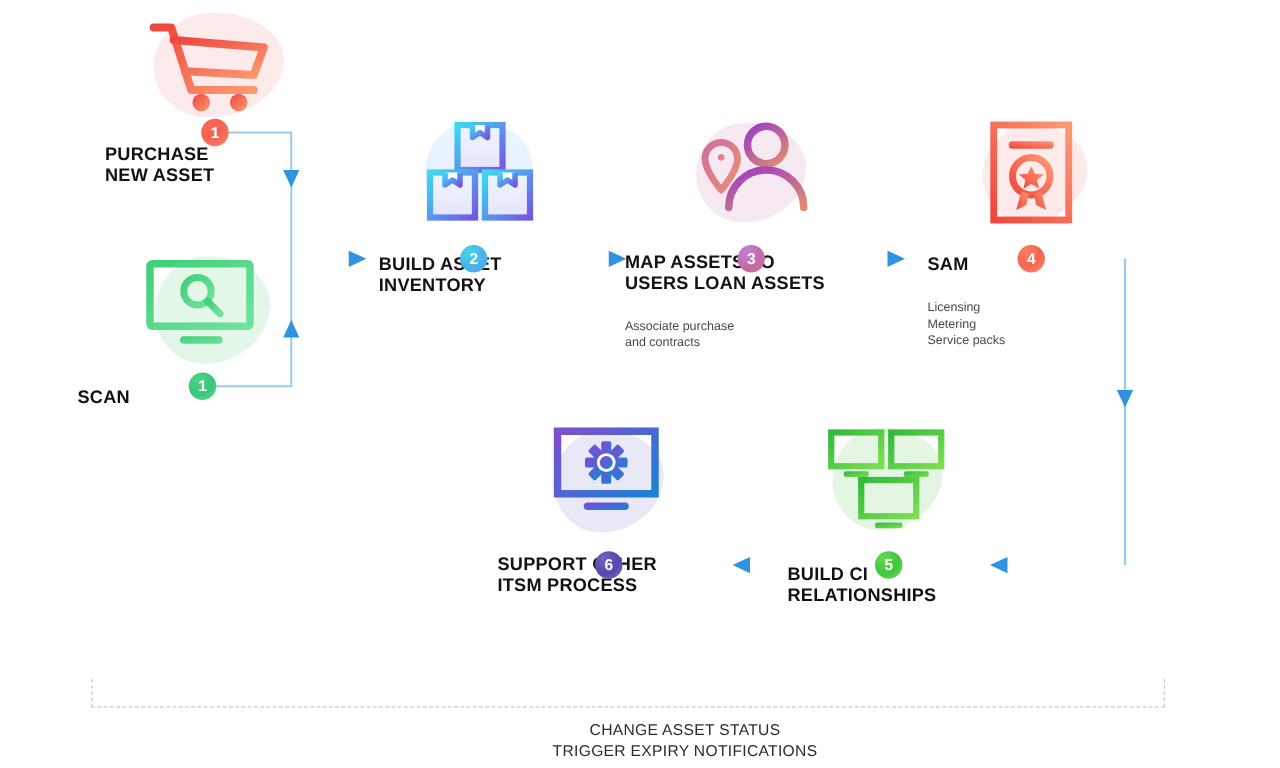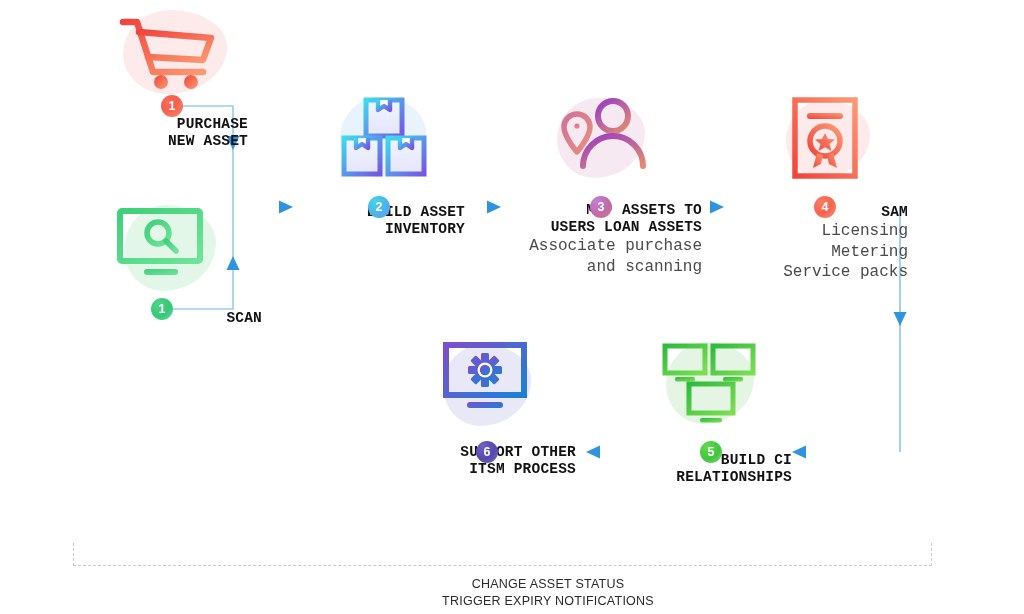--- a/index.html
+++ b/index.html
@@ -8,28 +8,28 @@
     font-family:"Liberation Sans","DejaVu Sans",sans-serif;
     color:#1b1b1b;
     -webkit-font-smoothing:antialiased;
   }
   #stage{position:absolute;inset:0;}
 
   
   #wires{position:absolute;left:0;top:0;width:1024px;height:614px;z-index:1;}
 
   
-  .node{position:absolute;z-index:3;text-align:right;font-family:Liberation Mono, monospace;}
+  .node{position:absolute;z-index:3;text-align:left;}
   .node .icon{position:relative;margin:0 auto;}
   .title{
     font-weight:bold;letter-spacing:.2px;line-height:1.18;
     font-size:14.5px;color:#121212;white-space:pre-line;
   }
   .sub{
-    font-size:16px;line-height:1.28;color:#4a4a4a;margin-top:0;
+    font-size:10px;line-height:1.28;color:#4a4a4a;margin-top:20px;
     white-space:pre-line;font-weight:normal;
   }
 
   
   .badge{
     position:absolute;z-index:5;width:22px;height:22px;border-radius:50%;
     color:#fff;font-size:12.5px;font-weight:bold;line-height:22px;
     text-align:center;
   }
   .b-orange{background:radial-gradient(circle at 32% 28%,#fb6a5a 0%,#f4604f 42%,#fb8a6a 100%);}
@@ -190,21 +190,21 @@
         </defs>
         <circle cx="60" cy="20" r="15" fill="none" stroke="url(#gUser)" stroke-width="6"></circle>
         <path d="M30 70 A30 30 0 0 1 90 70" fill="none" stroke="url(#gUser)" stroke-width="6" stroke-linecap="round"></path>
         <path d="M24 18 A13 13 0 0 1 37 31 C37 41 24 56 24 56 C24 56 11 41 11 31 A13 13 0 0 1 24 18 Z" fill="none" stroke="url(#gPin)" stroke-width="5.5" stroke-linejoin="round"></path>
         <circle cx="24" cy="30" r="2.6" fill="url(#gPin)"></circle>
       </svg>
     </div>
     <div class="title" style="margin-top:26px;">MAP ASSETS TO
 USERS LOAN ASSETS</div>
     <div class="sub">Associate purchase
-and scanning</div>
+and contracts</div>
   </div>
   <div class="badge b-purple" style="left:590px;top:196px;"><span>3</span></div>
 
   <div class="node" style="left:742px;top:96px;width:166px;">
     <div class="icon" style="width:72px;height:84px;">
       <svg viewBox="0 0 72 84" width="72" height="84" xmlns="http://www.w3.org/2000/svg">
         <defs>
           <linearGradient id="gCert" x1="1" y1="0" x2="0" y2="1">
             <stop offset="0" stop-color="#fb9a72"></stop>
             <stop offset="1" stop-color="#f0453e"></stop>

